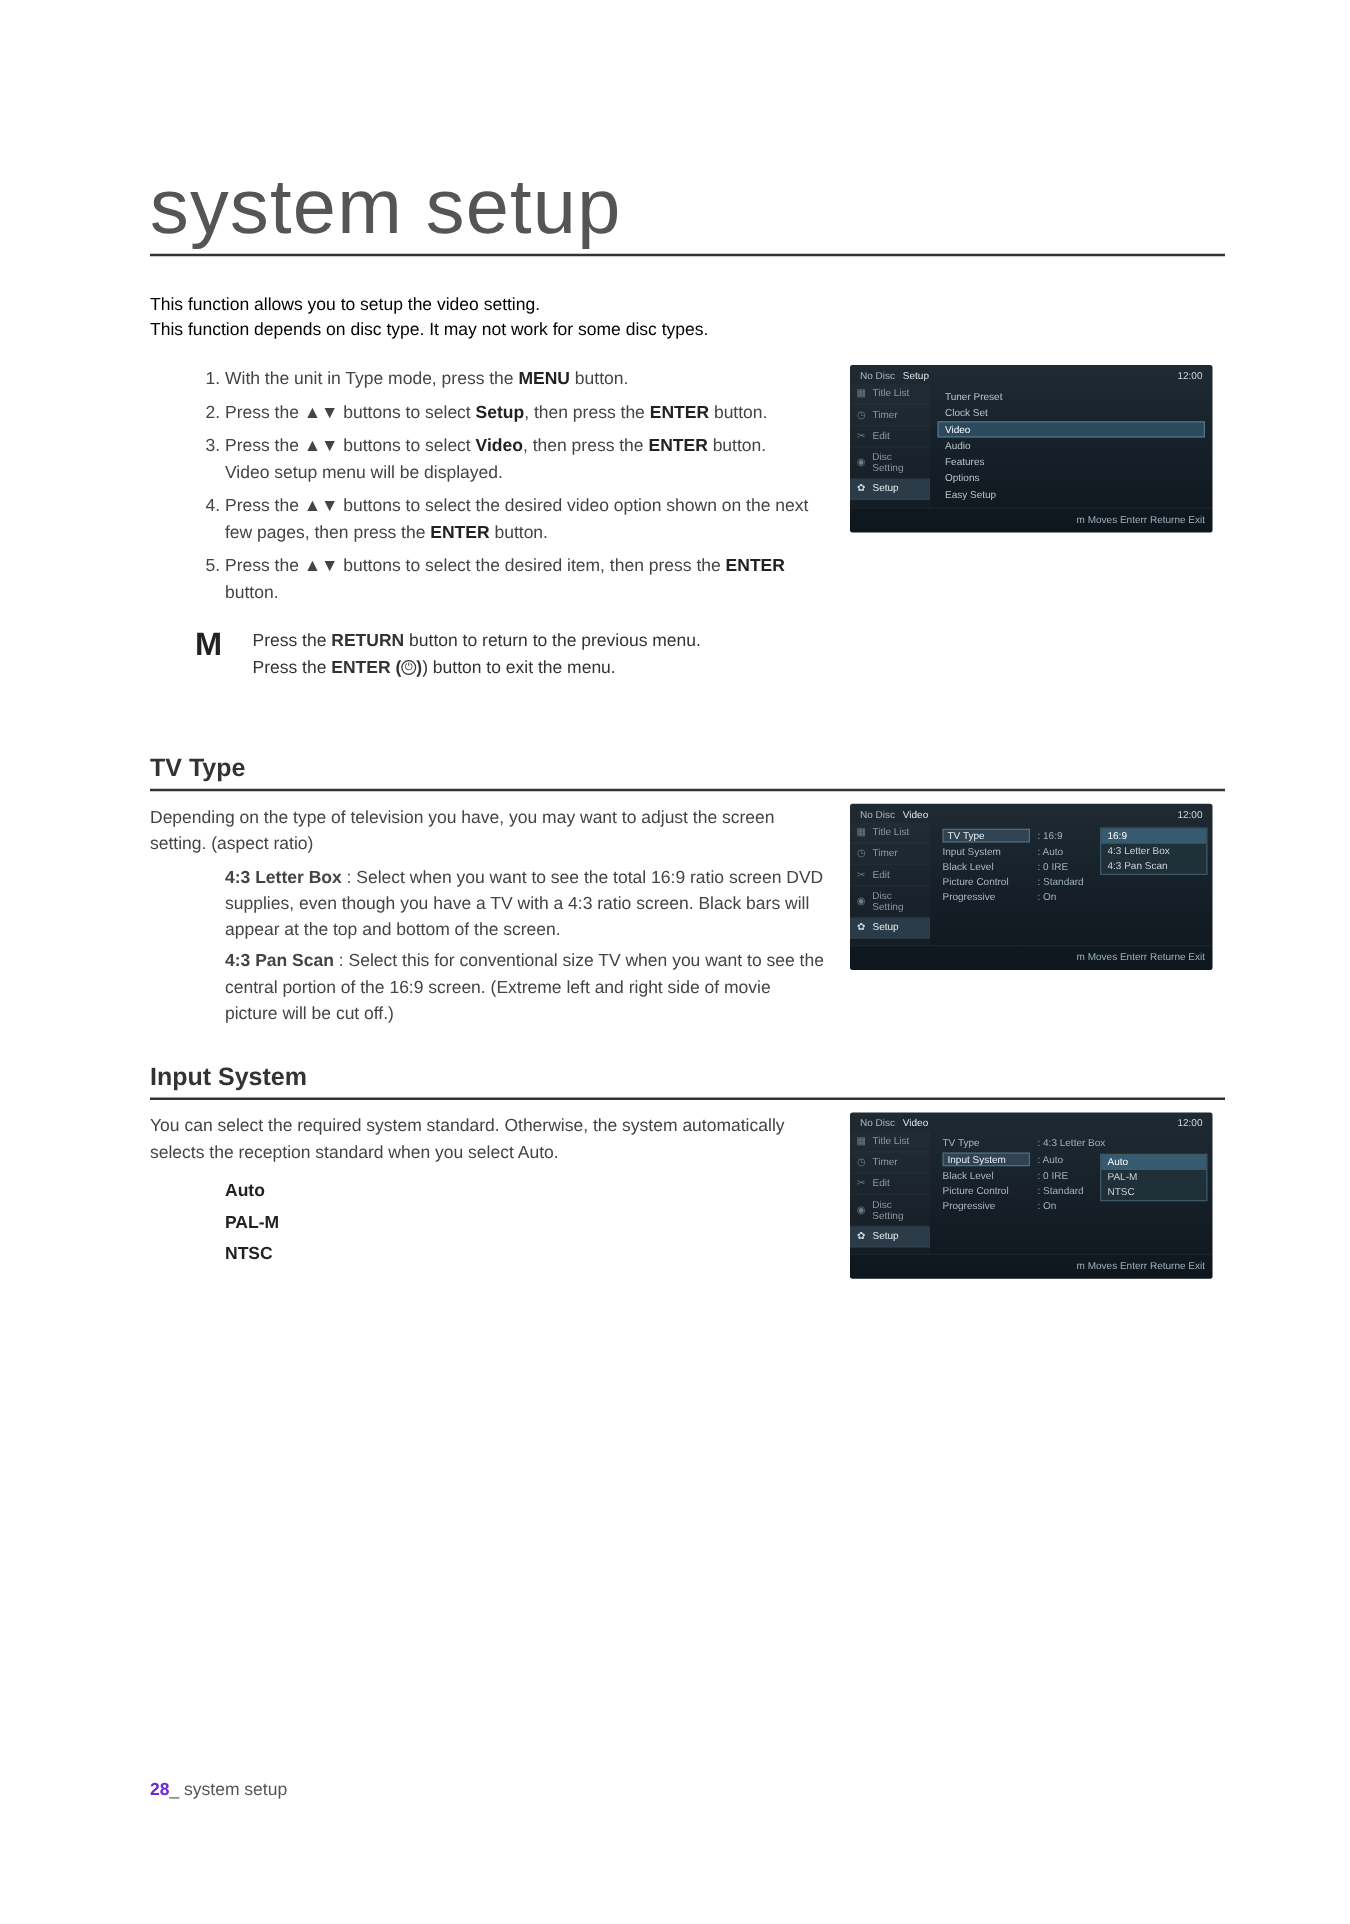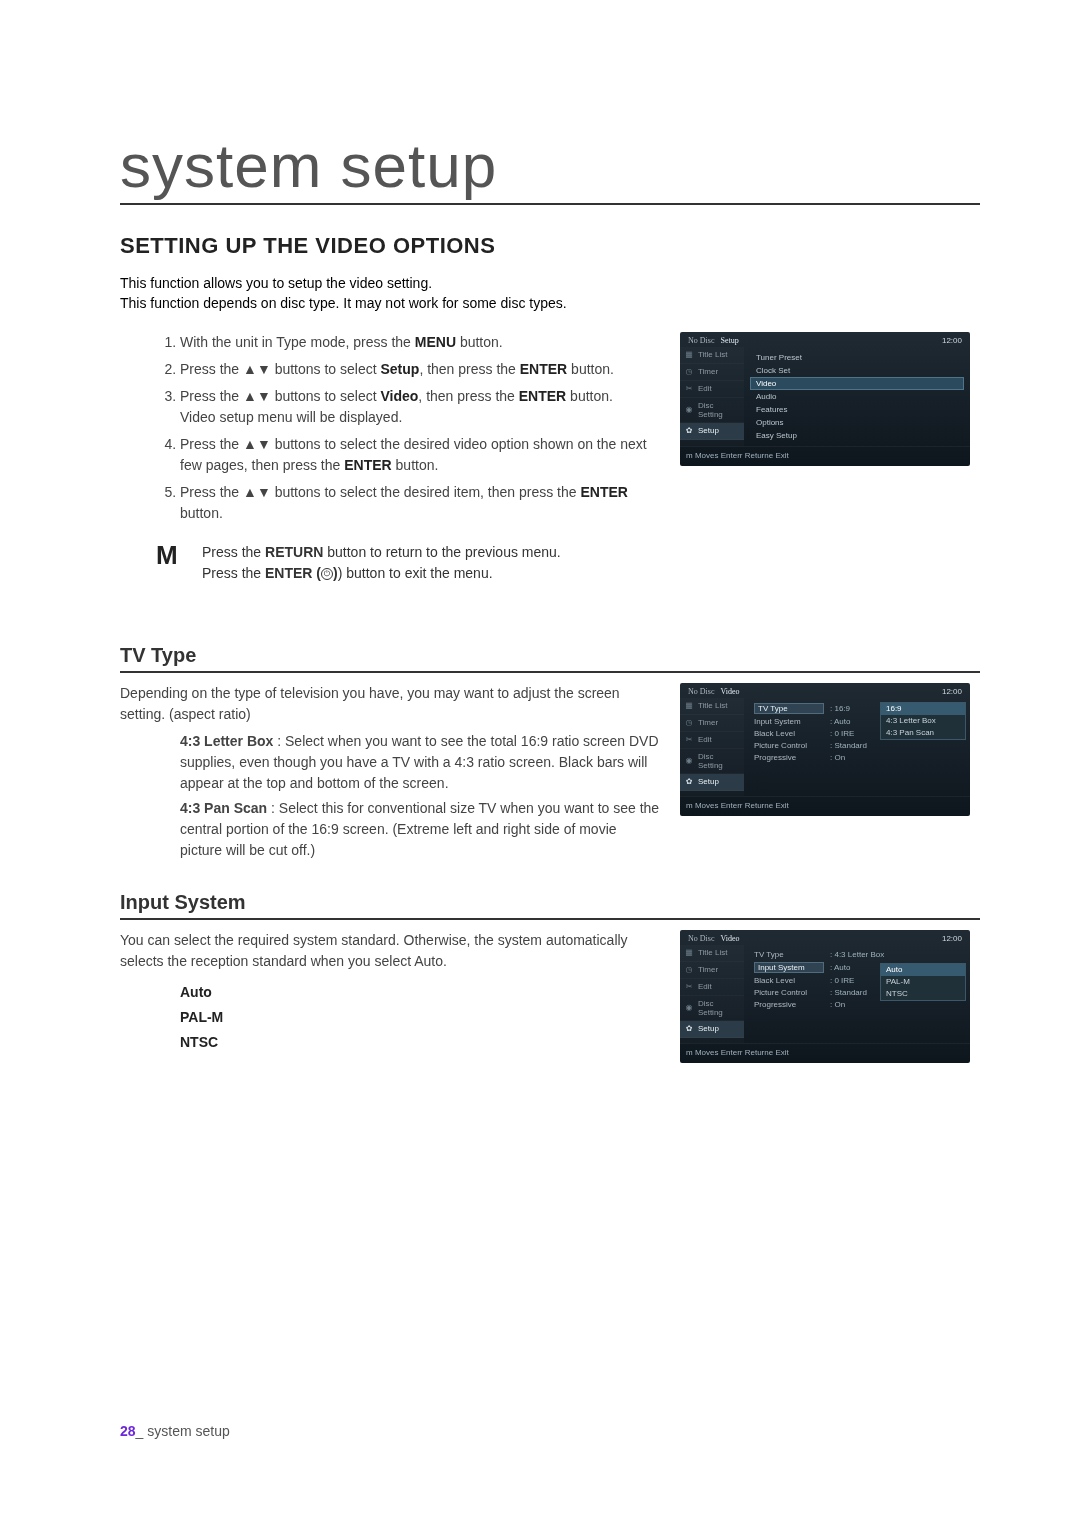--- a/index.html
+++ b/index.html
@@ -103,21 +103,21 @@
     color: #cfd8df;
     padding: 0;
     margin-bottom: 18px;
   }
   .osd-titlebar {
     display: flex;
     justify-content: space-between;
     padding: 4px 8px 2px 8px;
     font-size: 8px;
   }
-  .osd-titlebar .l { color: #aeb8c0; font-family: Liberation Serif, serif; }
+  .osd-titlebar .l { color: #aeb8c0; }
   .osd-titlebar .breadcrumb { color: #dfe7ec; margin-left: 4px; }
   .osd-body {
     display: flex;
     min-height: 98px;
   }
   .osd-side {
     width: 64px;
     background: rgba(255,255,255,0.02);
     display: flex;
     flex-direction: column;
@@ -166,21 +166,21 @@
   .osd-popup div {
     padding: 1.5px 5px;
     color: #c7d3db;
   }
   .osd-popup div.psel {
     background: #365a70;
     color: #fff;
   }
   .osd-foot {
     display: flex;
-    justify-content: flex-start;
+    justify-content: flex-end;
     padding: 4px 6px 6px 6px;
     font-size: 8px;
     color: #9fb1bd;
     border-top: 1px solid rgba(255,255,255,0.05);
   }
   .exit-icon {
     display: inline-block;
     width: 12px; height: 12px;
     border: 1px solid #333;
     border-radius: 50%;
@@ -211,21 +211,20 @@
     padding: 1px 5px;
   }
 </style>
 </head>
 <body>
 
 <div class="page">
 
   <div class="mega-title">system setup</div>
 
-  <div class="section-h1">SETTING UP THE VIDEO OPTIONS</div>
 
   <div class="intro">
     <span>This function allows you to setup the video setting.</span><br>
     <span>This function depends on disc type. It may not work for some disc types.</span>
   </div>
 
   <div class="two-col">
     <div class="left">
       <ol class="steps">
         <li>

